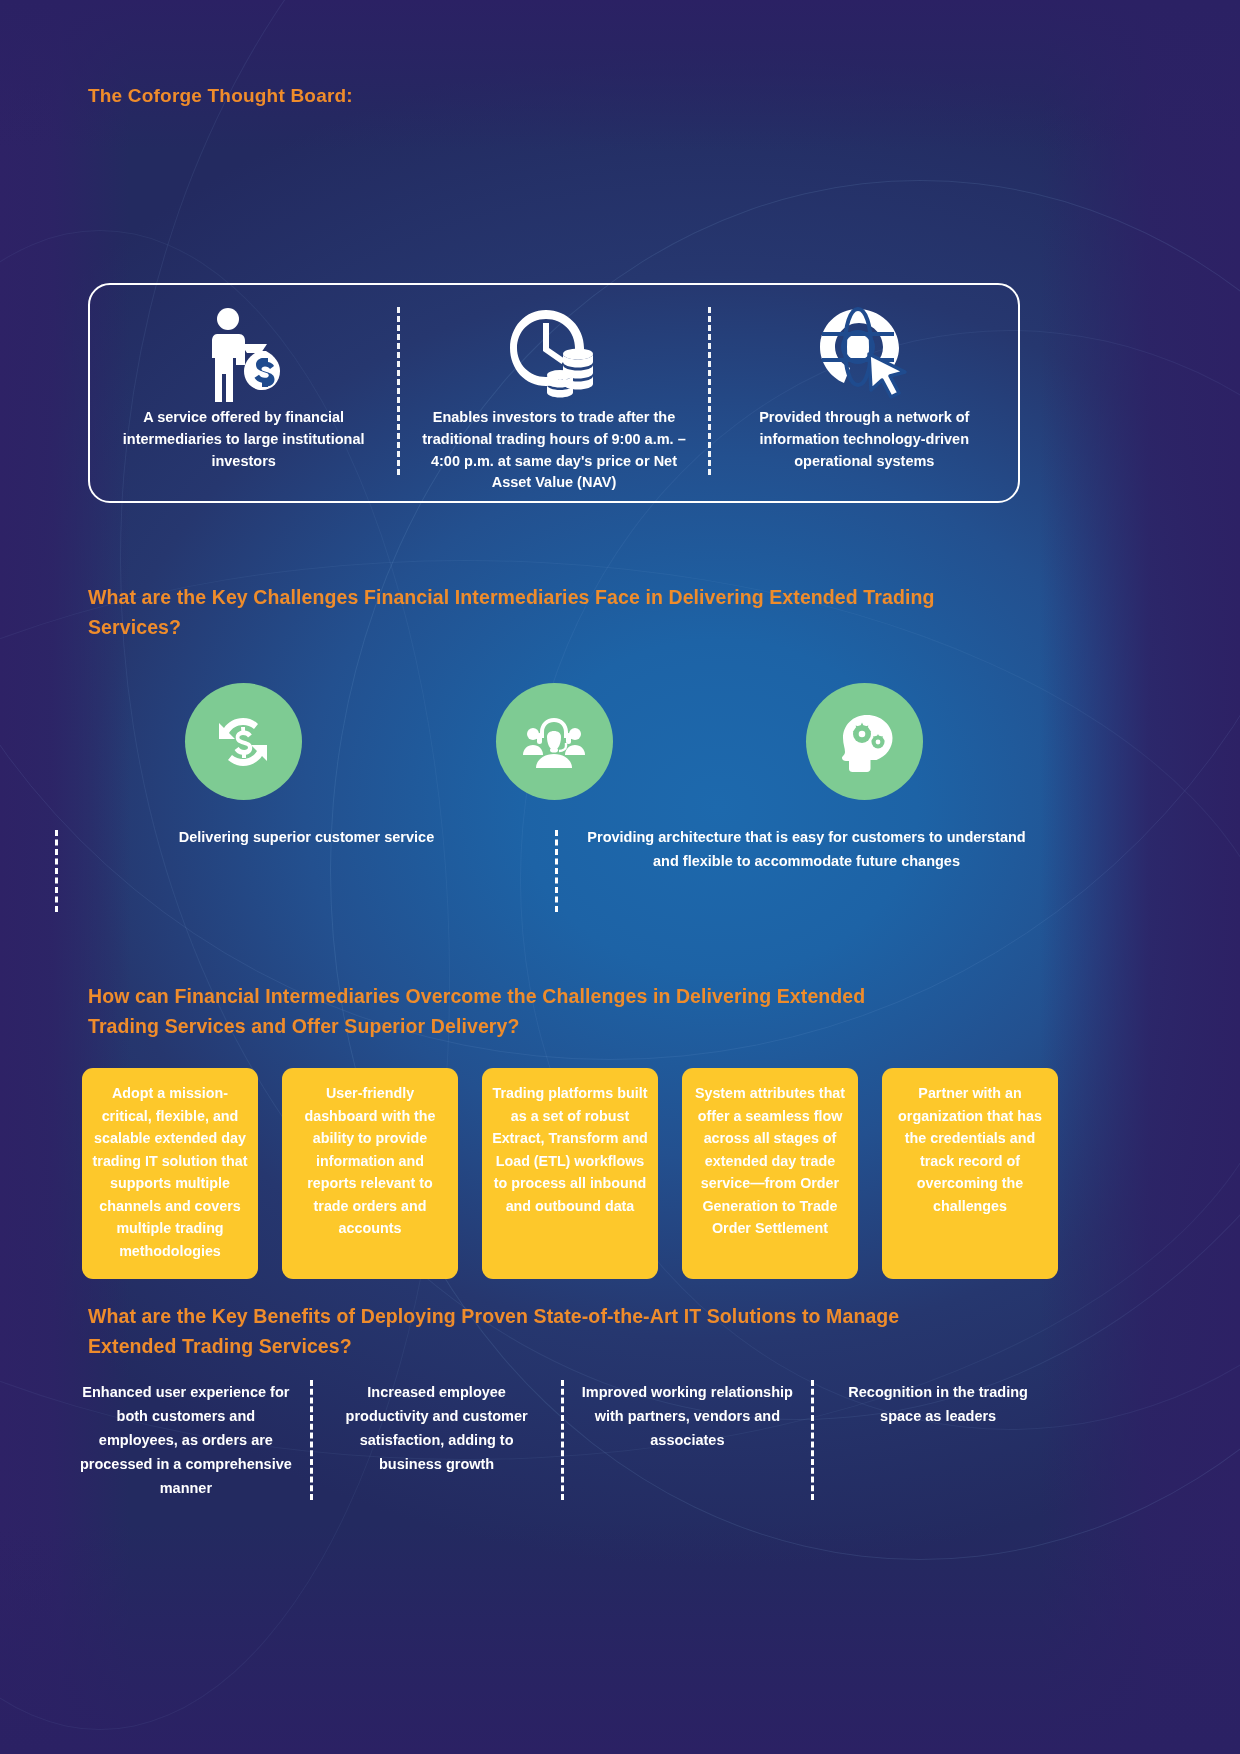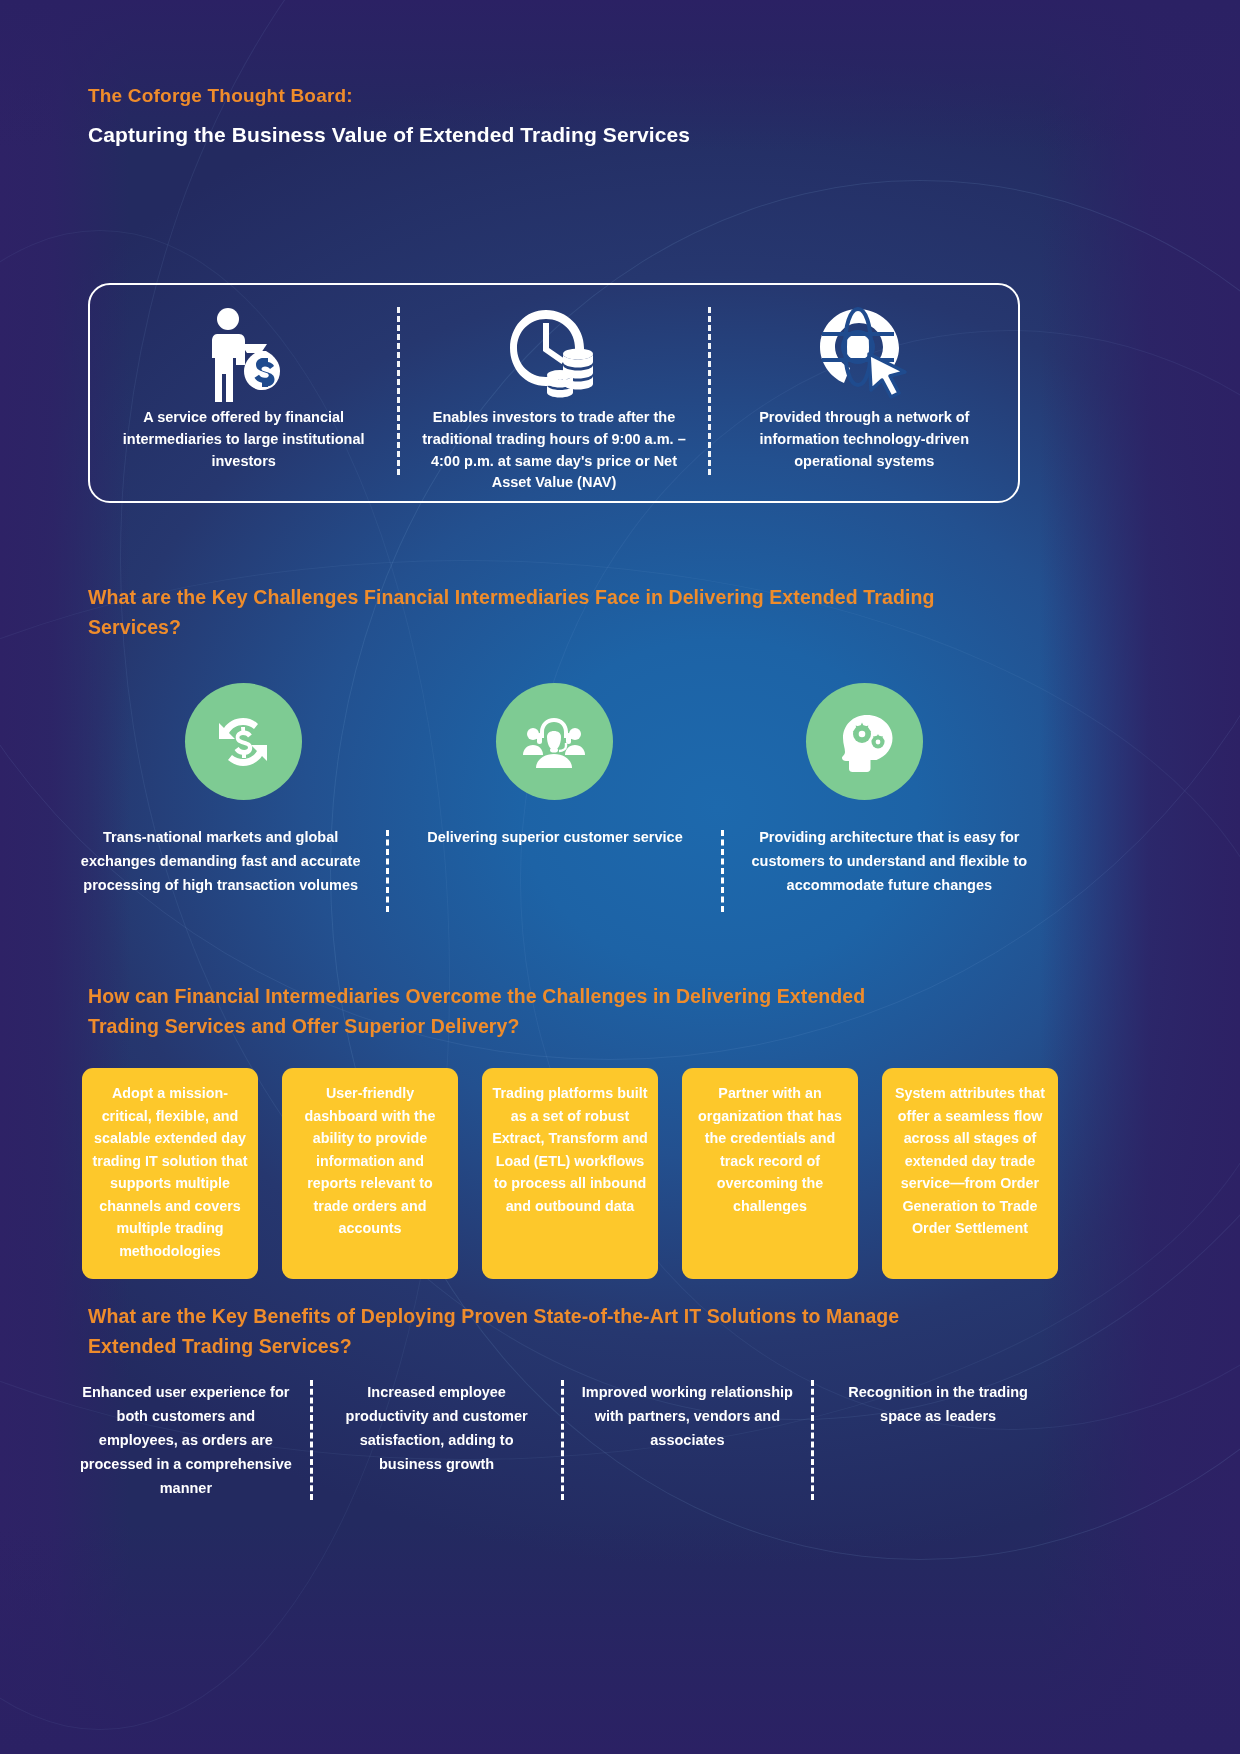--- a/index.html
+++ b/index.html
@@ -102,21 +102,20 @@
   <div class="swoosh s2"></div>
   <div class="swoosh s3"></div>
   <div class="swoosh s4"></div>
   <div class="swoosh s5"></div>
   <div class="swoosh s6"></div>
 </div>
 
 <div class="page">
 
   <div class="kicker">The Coforge Thought Board:</div>
-  <div class="maintitle">Capturing the Business Value of Extended Trading Services</div>
 
 
   <div class="card1">
 
     <div class="c1col">
       <div class="ico-wrap">
         <svg width="92" height="100" viewBox="0 0 92 100" fill="#fff">
           <circle cx="30" cy="13" r="11"></circle>
           <path d="M19 28h22c4 0 6 3 6 7v24h-9V52h-3v44h-7V68h-4v28h-7V52h-3V35c0-4 2-7 5-7z"></path>
           <path d="M43 38h26l-6 9H49z"></path>
@@ -201,35 +200,34 @@
           <circle cx="31" cy="25" r="3.3" fill="#fff"></circle>
           <circle cx="47" cy="33" r="6.5" fill="#7ecb93"></circle>
           <path d="M47 25l1.5 3.1 3.3-1-1 3.3 3.1 1.5-3.1 1.5 1 3.3-3.3-1-1.5 3.1-1.5-3.1-3.3 1 1-3.3-3.1-1.5 3.1-1.5-1-3.3 3.3 1z" fill="#7ecb93"></path>
           <circle cx="47" cy="33" r="2.4" fill="#fff"></circle>
         </svg>
       </div>
     </div>
   </div>
 
   <div class="grow2">
-    <div class="g2col">Trans-national markets and global exchanges demanding fast and accurate processing of high transaction volumes</div>
     <div class="g2div"></div>
     <div class="g2col">Delivering superior customer service</div>
     <div class="g2div"></div>
     <div class="g2col">Providing architecture that is easy for customers to understand and flexible to accommodate future changes</div>
   </div>
 
   <div class="qhead" style="left:88px; top:982px; width:820px;">How can Financial Intermediaries Overcome the Challenges in Delivering Extended Trading Services and Offer Superior Delivery?</div>
 
   <div class="ybox-row">
     <div class="ybox">Adopt a mission-critical, flexible, and scalable extended day trading IT solution that supports multiple channels and covers multiple trading methodologies</div>
     <div class="ybox">User-friendly dashboard with the ability to provide information and reports relevant to trade orders and accounts</div>
     <div class="ybox">Trading platforms built as a set of robust Extract, Transform and Load (ETL) workflows to process all inbound and outbound data</div>
+    <div class="ybox">System attributes that offer a seamless flow across all stages of extended day trade service—from Order Generation to Trade Order Settlement</div>
     <div class="ybox">Partner with an organization that has the credentials and track record of overcoming the challenges</div>
-    <div class="ybox">System attributes that offer a seamless flow across all stages of extended day trade service—from Order Generation to Trade Order Settlement</div>
   </div>
 
   <div class="qhead" style="left:88px; top:1302px; width:870px;">What are the Key Benefits of Deploying Proven State-of-the-Art IT Solutions to Manage Extended Trading Services?</div>
 
   <div class="benrow">
     <div class="bcol">Enhanced user experience for both customers and employees, as orders are processed in a comprehensive manner</div>
     <div class="bdiv"></div>
     <div class="bcol">Increased employee productivity and customer satisfaction, adding to business growth</div>
     <div class="bdiv"></div>
     <div class="bcol">Improved working relationship with partners, vendors and associates</div>

